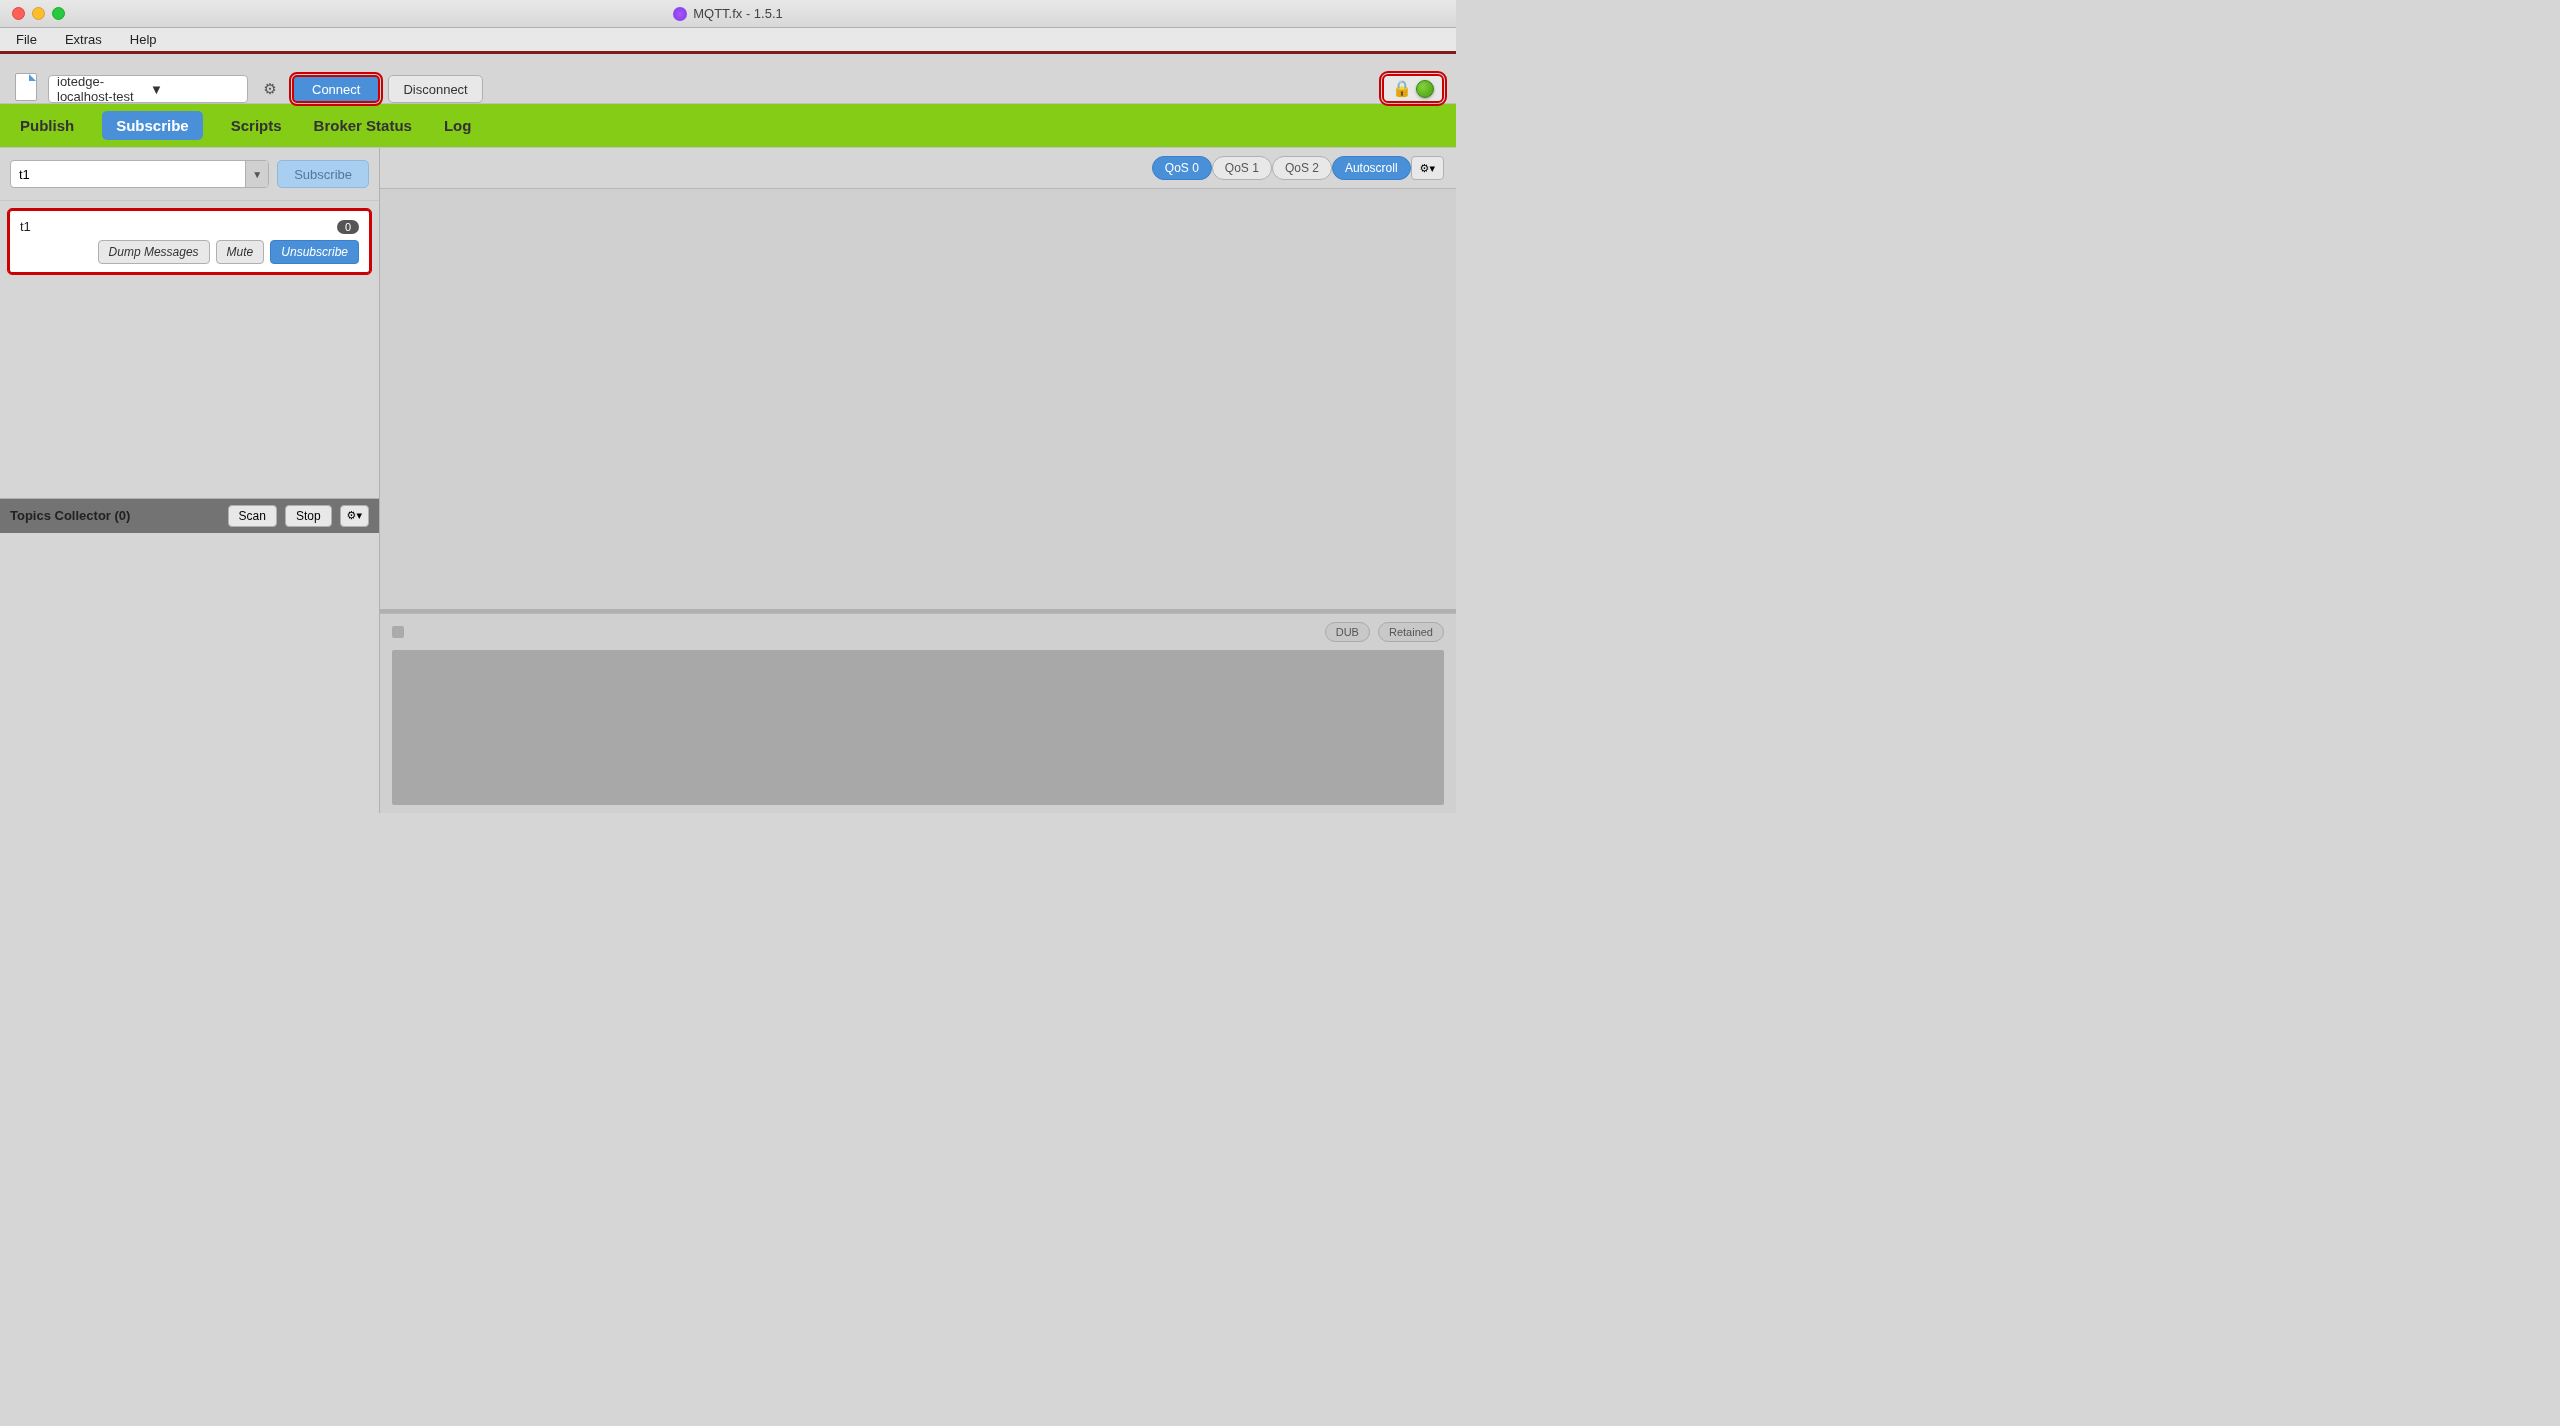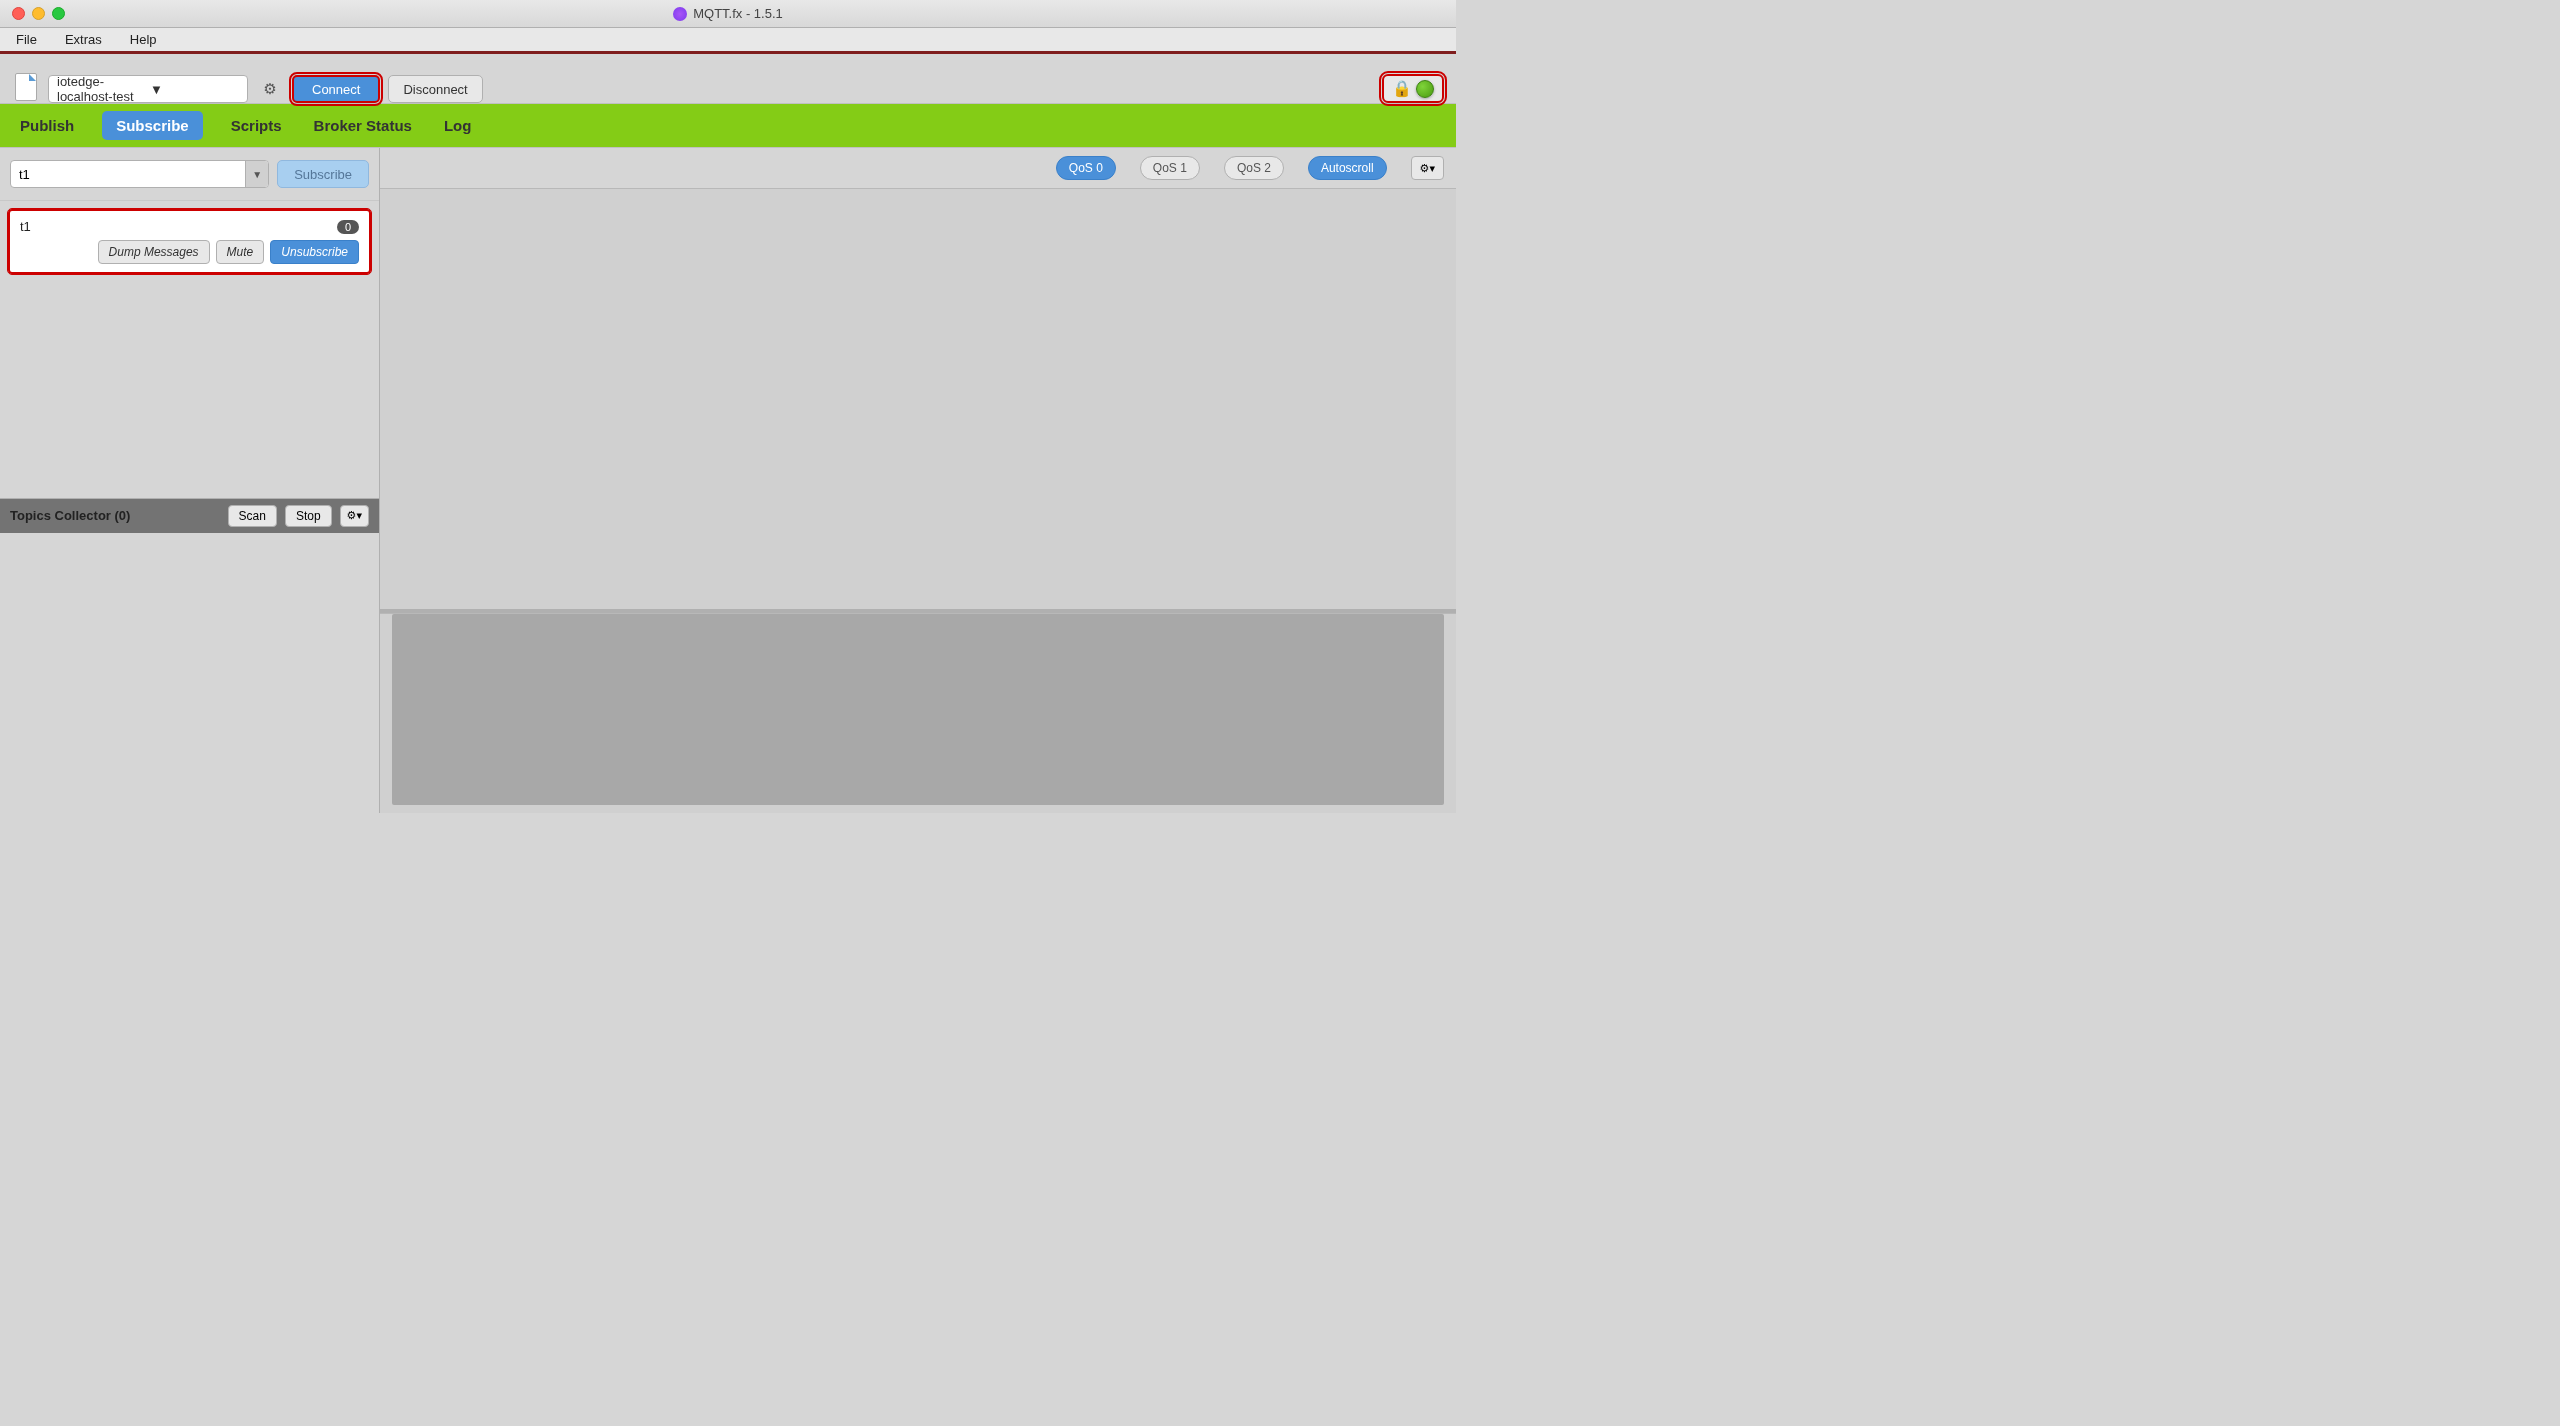--- a/index.html
+++ b/index.html
@@ -375,21 +375,21 @@
     
     .right-panel {
       flex: 1;
       display: flex;
       flex-direction: column;
       background: #d6d6d6;
     }
     .right-top {
       display: flex;
       padding: 8px 12px;
-      gap: 24px;
+      gap: 0;
       justify-content: flex-end;
     }
     .qos-btn {
       height: 24px;
       padding: 0 12px;
       border: 1px solid #b0b0b0;
       border-radius: 12px;
       cursor: pointer;
       font-size: 12px;
       color: #555;
@@ -603,17 +603,22 @@
       <button class="qos-btn">QoS 2</button>
       <button class="autoscroll-btn">Autoscroll</button>
       <button class="settings-btn-sm">⚙▾</button>
     </div>
 
     <div class="right-messages"></div>
 
     <div class="right-divider"></div>
 
     <div class="right-bottom">
+      <div class="right-bottom-header">
+        <div class="msg-indicator"></div>
+        <span class="dub-badge">DUB</span>
+        <span class="retained-badge">Retained</span>
+      </div>
       <div class="message-content-area"></div>
     </div>
   </div>
 
 </div>
 
 </body></html>

